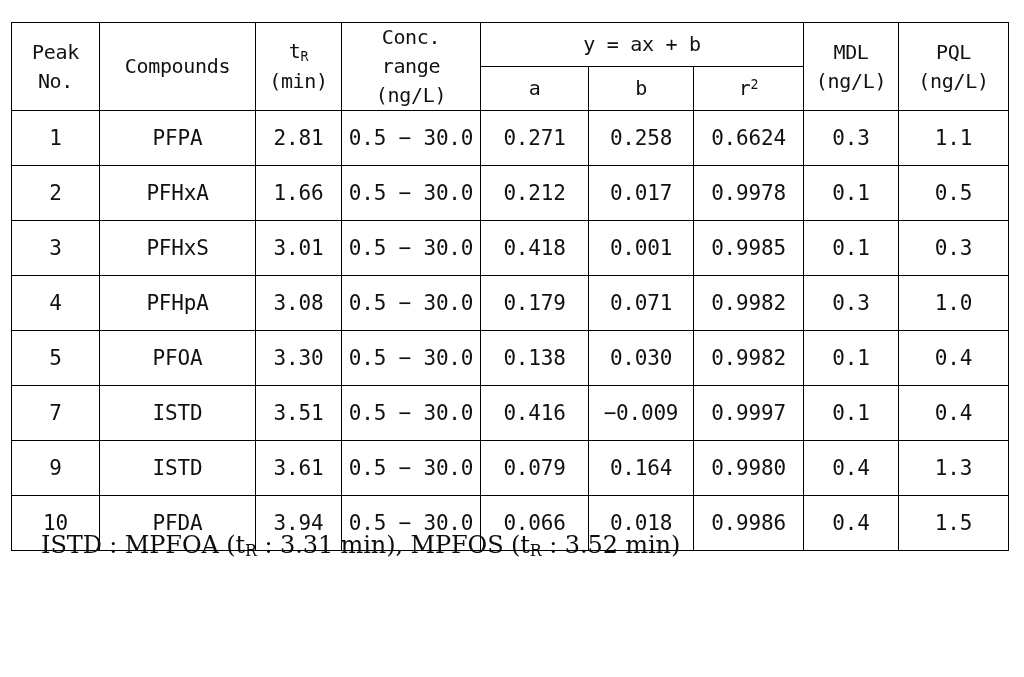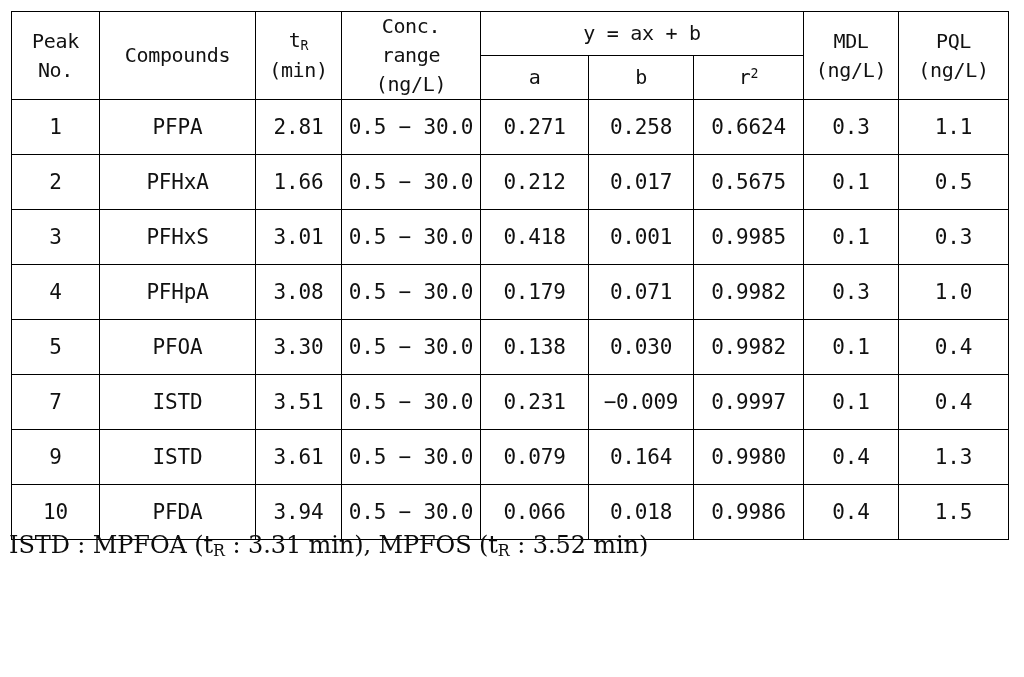--- a/index.html
+++ b/index.html
@@ -23,20 +23,21 @@
     top: 11px;
     width: 998px;
     height: 501px;
   }
   table.data-table {
     border-collapse: collapse;
     width: 998px;
     height: 501px;
     table-layout: fixed;
     font-family: "DejaVu Sans Mono", "Liberation Mono", monospace;
+    margin-top: 11px;
   }
   table.data-table td,
   table.data-table th {
     border: 1px solid #000000;
     text-align: center;
     vertical-align: middle;
     font-weight: normal;
     padding: 0;
     line-height: 1.45;
     color: #111111;
@@ -88,20 +89,21 @@
     top: 523px;
     width: 1006px;
     font-family: "DejaVu Serif", "Liberation Serif", serif;
   }
   .note-line {
     font-size: 24px;
     line-height: 44px;
     white-space: nowrap;
     color: #0d0d0d;
     letter-spacing: -0.1px;
+    margin-left: 32px;
   }
 </style>
 </head>
 <body>
 
 <div id="table-wrap">
   <table class="data-table">
     <colgroup>
       <col class="c-peak">
         <col class="c-comp">
@@ -177,21 +179,21 @@
           <td>0.3</td>
           <td>1.1</td>
         </tr>
         <tr>
           <td>2</td>
           <td>PFHxA</td>
           <td>1.66</td>
           <td>0.5 − 30.0</td>
           <td>0.212</td>
           <td>0.017</td>
-          <td>0.5675</td>
+          <td>0.9978</td>
           <td>0.1</td>
           <td>0.5</td>
         </tr>
         <tr>
           <td>3</td>
           <td>PFHxS</td>
           <td>3.01</td>
           <td>0.5 − 30.0</td>
           <td>0.418</td>
           <td>0.001</td>
@@ -219,21 +221,21 @@
           <td>0.030</td>
           <td>0.9982</td>
           <td>0.1</td>
           <td>0.4</td>
         </tr>
         <tr>
           <td>7</td>
           <td>ISTD</td>
           <td>3.51</td>
           <td>0.5 − 30.0</td>
-          <td>0.231</td>
+          <td>0.416</td>
           <td>−0.009</td>
           <td>0.9997</td>
           <td>0.1</td>
           <td>0.4</td>
         </tr>
         <tr>
           <td>9</td>
           <td>ISTD</td>
           <td>3.61</td>
           <td>0.5 − 30.0</td>

